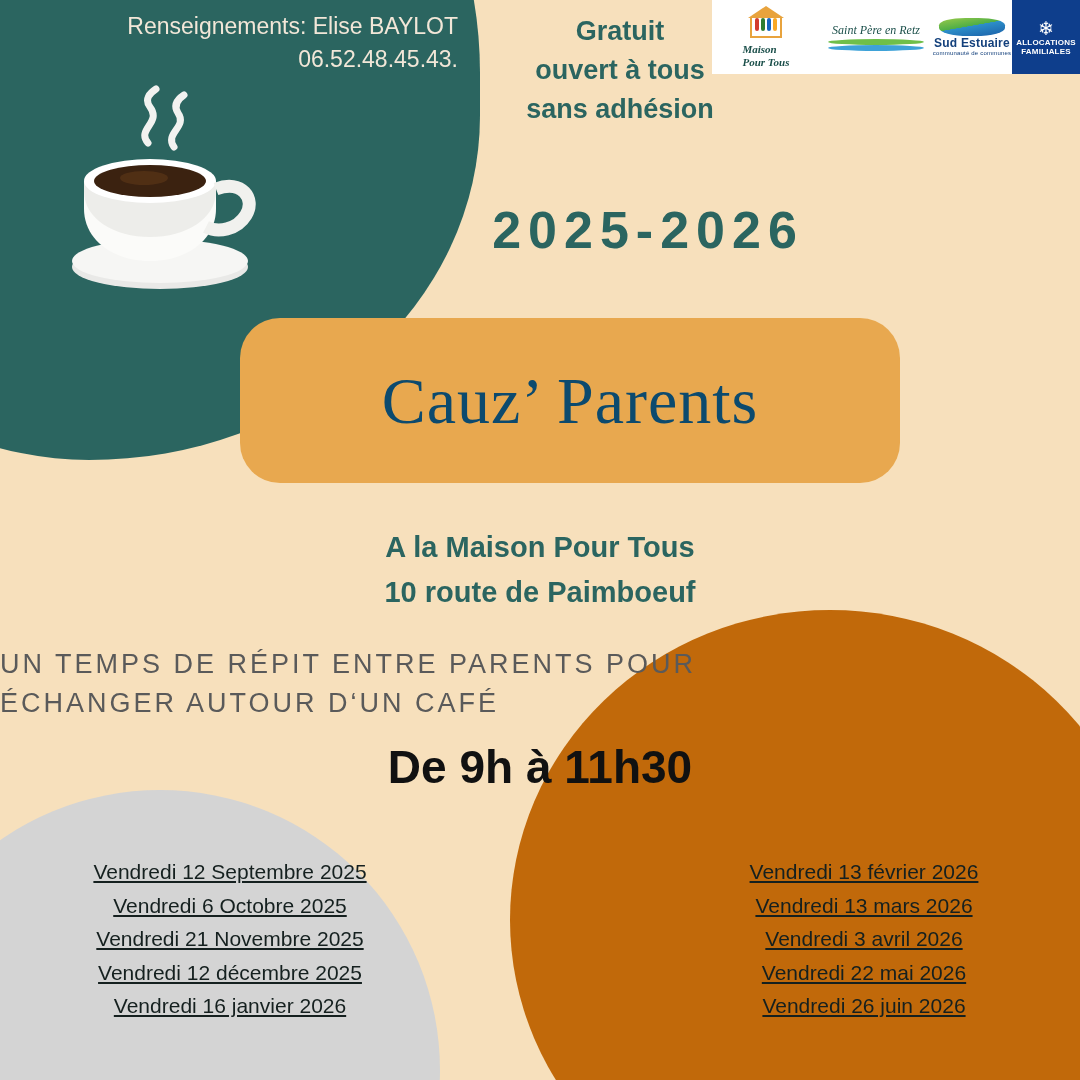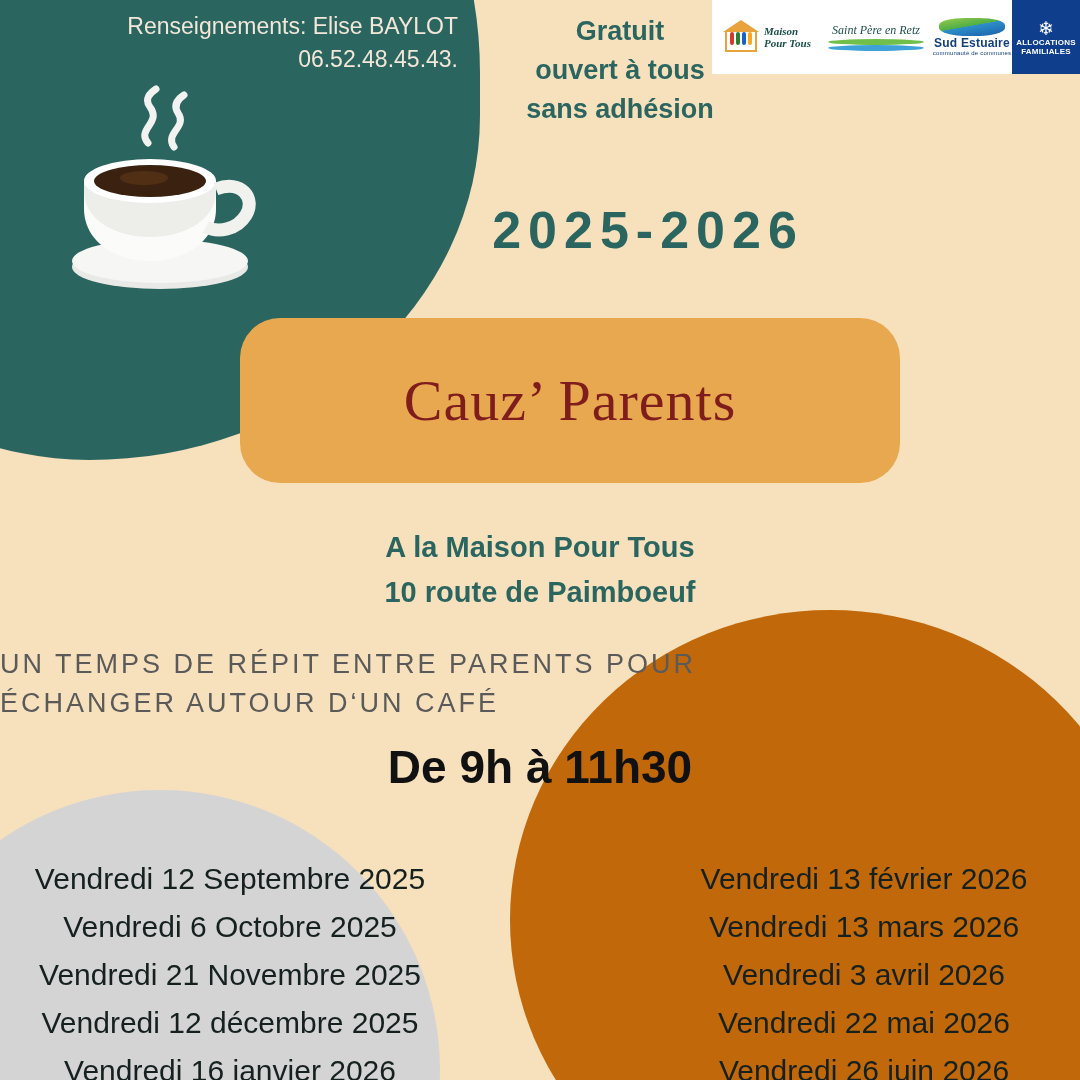--- a/index.html
+++ b/index.html
@@ -63,21 +63,21 @@
     flex: 1 1 auto;
     height: 100%;
     display: flex;
     flex-direction: column;
     align-items: center;
     justify-content: center;
     position: relative;
   }
   .logo-mpt {
     flex: 0 0 108px;
-    flex-direction: row;
+    flex-direction: column;
     gap: 3px;
   }
   .mpt-house {
     width: 40px;
     height: 34px;
     position: relative;
   }
   .mpt-house .roof {
     position: absolute;
     left: 2px;
@@ -253,22 +253,22 @@
     height: 165px;
     background: #E8A84F;
     border-radius: 40px;
     display: flex;
     align-items: center;
     justify-content: center;
     z-index: 3;
   }
   .title-banner span {
     font-family: "Liberation Serif", serif;
-    font-size: 58px;
-    color: #7f1d1d;
+    font-size: 66px;
+    color: #0c4a6e;
     letter-spacing: 1px;
   }
 
   
   .place {
     position: absolute;
     top: 525px;
     left: 0;
     width: 100%;
     text-align: center;
@@ -318,23 +318,24 @@
   .dates-right {
     position: absolute;
     right: 16px;
     top: 855px;
     width: 400px;
     text-align: center;
     z-index: 3;
   }
   .date-item {
     color: #15201F;
-    font-size: 30px;
+    font-size: 21px;
     line-height: 1.6;
     white-space: nowrap;
+    text-decoration: underline;
   }
 </style>
 </head>
 <body>
 
 <div class="teal-blob"></div>
 <div class="grey-circle"></div>
 <div class="orange-blob"></div>
 
 <div class="logos">

